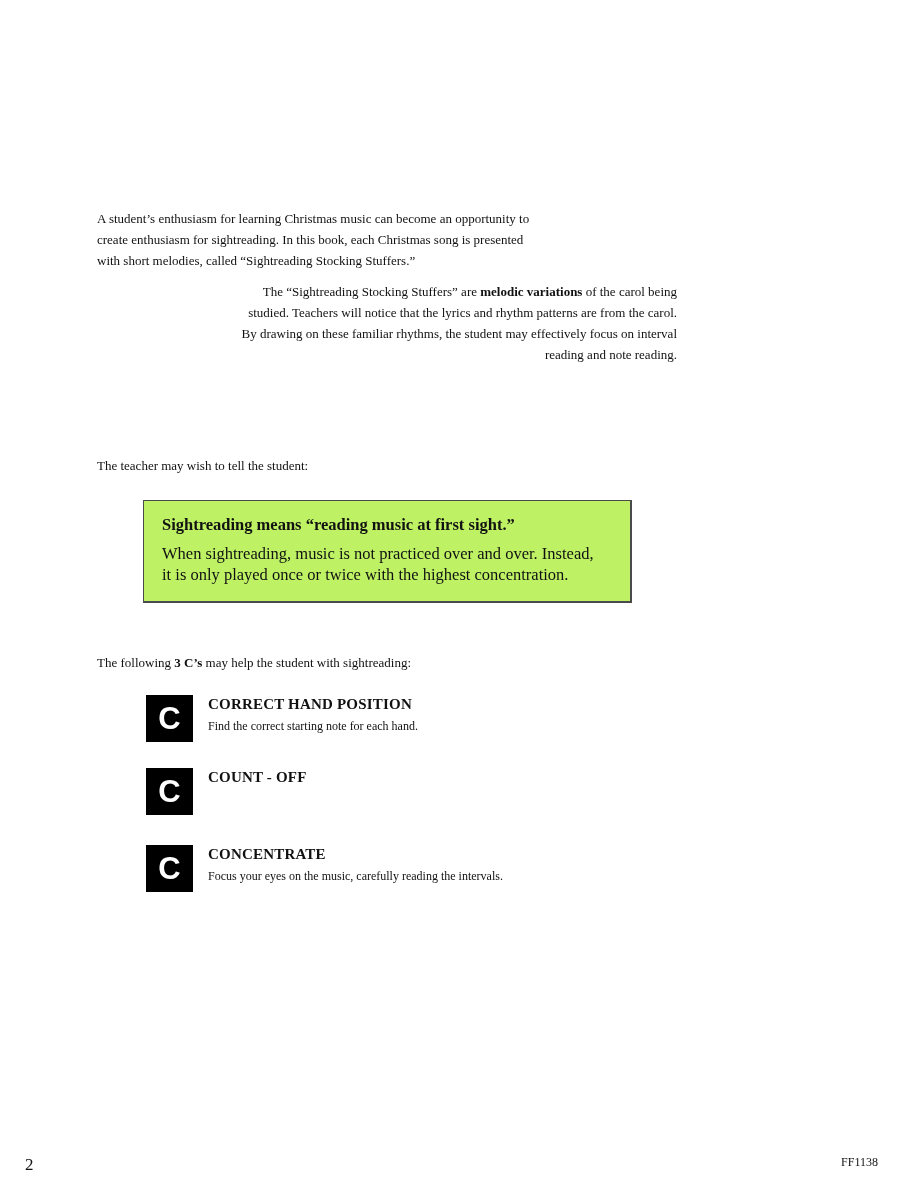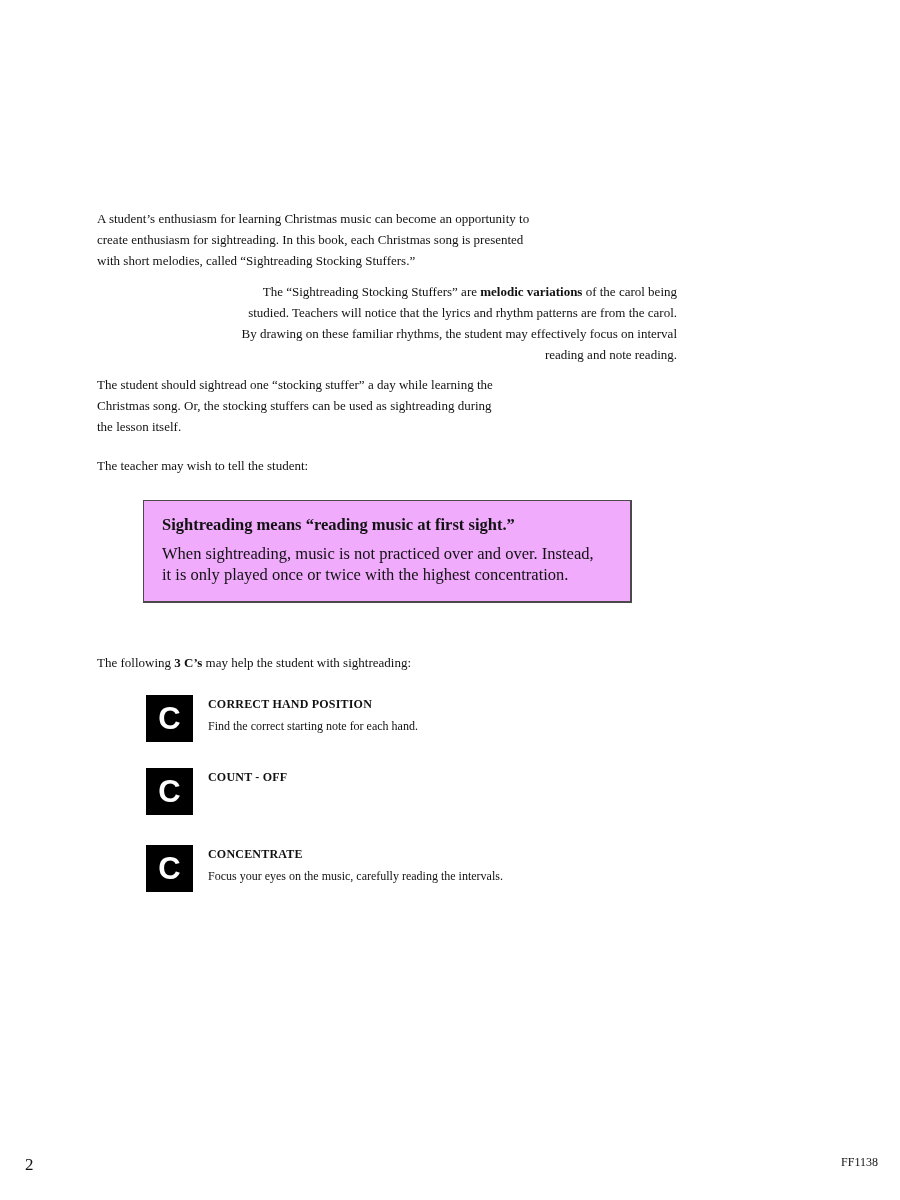--- a/index.html
+++ b/index.html
@@ -33,21 +33,21 @@
   .p2 { top: 281px; text-align: right; }
   .p3 { top: 374px; }
   .p4 { top: 455px; }
   .inline-bold { font-weight: bold; }
   .callout {
     position: absolute;
     left: 143px;
     top: 500px;
     width: 489px;
     height: 103px;
-    background: #f0abfc;
+    background: #bef264;
     border: 1px solid #4a4a4a;
     border-right-width: 2px;
     border-bottom-width: 2px;
     padding: 13px 18px 0 18px;
   }
   .callout-heading {
     font-size: 16.5px;
     font-weight: bold;
     line-height: 21px;
     margin-bottom: 8px;
@@ -78,21 +78,21 @@
     font-weight: bold;
     font-size: 31px;
     display: flex;
     align-items: center;
     justify-content: center;
     flex: 0 0 47px;
     margin-top: 2px;
   }
   .c-text { margin-left: 15px; padding-top: 1px; }
   .c-heading {
-    font-size: 12px;
+    font-size: 15px;
     font-weight: bold;
     line-height: 21.5px;
     letter-spacing: 0.2px;
   }
   .c-body {
     font-size: 12px;
     line-height: 21.5px;
     white-space: pre-line;
   }
   .footer-page-number {
@@ -116,23 +116,20 @@
 
   <p class="para p1 body-text">A student’s enthusiasm for learning Christmas music can become an opportunity to
 create enthusiasm for sightreading. In this book, each Christmas song is presented
 with short melodies, called “Sightreading Stocking Stuffers.”</p>
 
   <p class="para p2 body-text"><span>The “Sightreading Stocking Stuffers” are </span><span class="inline-bold">melodic variations</span><span> of the carol being
 studied. Teachers will notice that the lyrics and rhythm patterns are from the carol.
 By drawing on these familiar rhythms, the student may effectively focus on interval
 reading and note reading.</span></p>
 
-  <p class="para p3 body-text">The student should sightread one “stocking stuffer” a day while learning the
-Christmas song. Or, the stocking stuffers can be used as sightreading during
-the lesson itself.</p>
 
   <p class="para p4 body-text">The teacher may wish to tell the student:</p>
 
   <div class="callout">
     <div class="callout-heading">Sightreading means “reading music at first sight.”</div>
     <div class="callout-body">When sightreading, music is not practiced over and over. Instead,
 it is only played once or twice with the highest concentration.</div>
   </div>
 
   <p class="cs-intro body-text"><span>The following </span><span class="inline-bold">3 C’s</span><span> may help the student with sightreading:</span></p>

